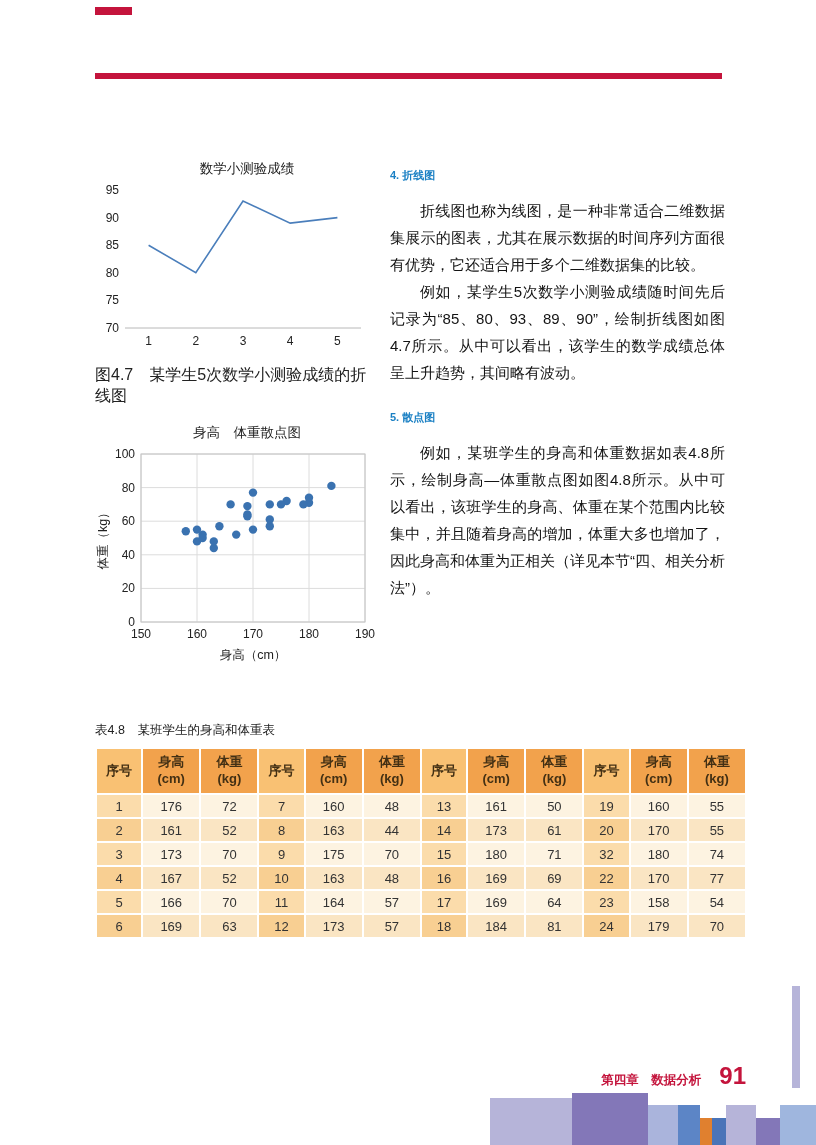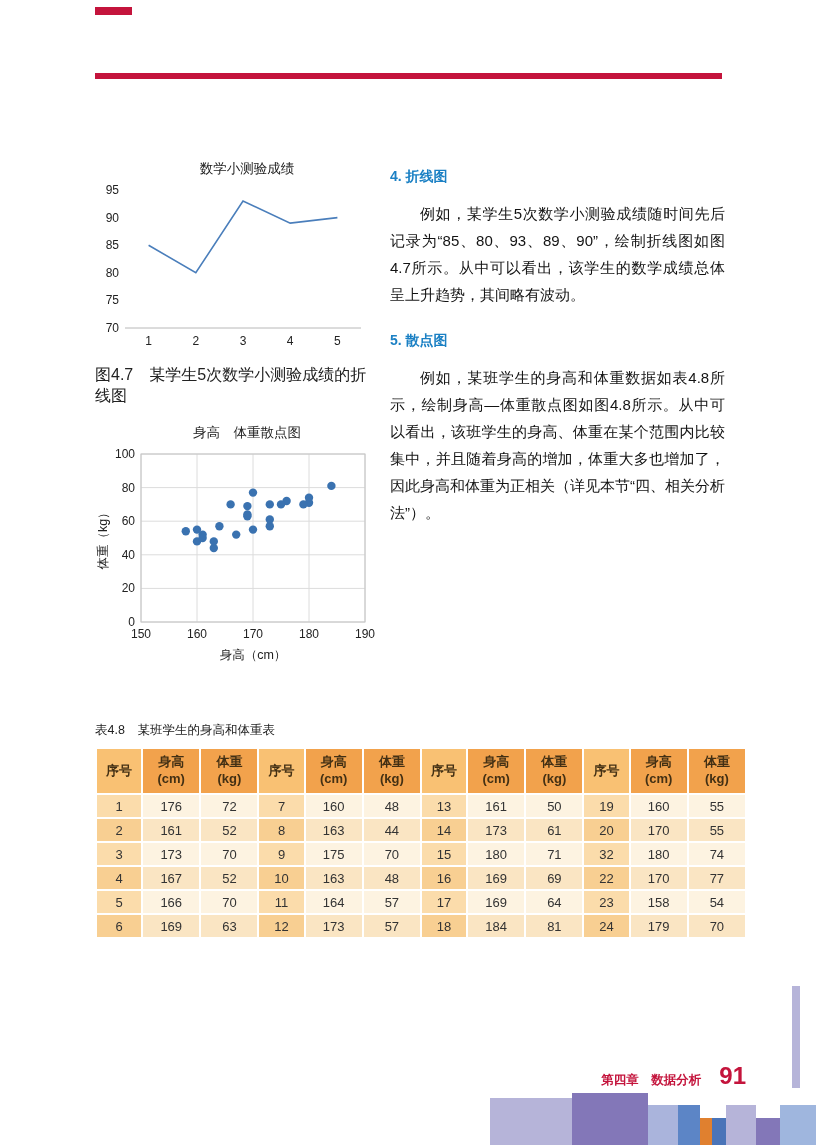--- a/index.html
+++ b/index.html
@@ -15,21 +15,21 @@
   .accent-rule { position:absolute; left:95px; top:73px; width:627px; height:6px; background:var(--accent_red); }
 
   .chart-block { position:absolute; width:280px; }
   #line-chart-block { left:95px; top:160px; }
   #scatter-chart-block { left:95px; top:424px; }
   .chart-title { font-size:13.5px; color:#222; text-align:center; padding-left:24px; margin-bottom:4px; }
   .fig-caption { font-size:16px; color:#222; margin-top:7px; }
 
   .text-col { position:absolute; left:390px; top:168px; width:335px; }
   .sec { margin-bottom:24px; }
-  .sec-heading { color:var(--heading_blue); font-weight:bold; font-size:14px; margin-bottom:14px; }
+  .sec-heading { color:var(--heading_blue); font-weight:bold; font-size:11px; margin-bottom:14px; }
   .body-para { font-size:15px; line-height:27px; text-align:justify; text-indent:2em; color:#131313; }
 
   .table-block { position:absolute; left:95px; top:722px; width:652px; }
   .table-caption { font-size:12.5px; color:#222; margin-bottom:8px; }
   table { border-collapse:collapse; width:652px; font-size:13px; color:#333; table-layout:fixed; }
   th,td { border:2px solid #fff; text-align:center; vertical-align:middle; }
   th { height:46px; font-weight:bold; color:#433014; line-height:1.3; }
   td { height:24px; }
   .h-idx { background:var(--th_idx); width:46px; }
   .h-val { background:var(--th_val); width:58px;text-align:center; }
@@ -125,20 +125,21 @@
         <circle cx="90.8" cy="85.3" r="4.2" fill="#3a72b0"></circle>
         <circle cx="208.4" cy="58.4" r="4.2" fill="#3a72b0"></circle>
         <text x="158" y="213" text-anchor="middle" font-size="12.5" fill="#222">身高（cm）</text>
         <text x="12" y="92" text-anchor="middle" font-size="12.5" fill="#222" transform="rotate(-90 12 92)">体重（kg）</text>
       </svg>
   </div>
 
   <div class="text-col">
     <section class="sec">
       <h3 class="sec-heading">4. 折线图</h3>
+      <p class="body-para">折线图也称为线图，是一种非常适合二维数据集展示的图表，尤其在展示数据的时间序列方面很有优势，它还适合用于多个二维数据集的比较。</p>
       <p class="body-para">例如，某学生5次数学小测验成绩随时间先后记录为“85、80、93、89、90”，绘制折线图如图4.7所示。从中可以看出，该学生的数学成绩总体呈上升趋势，其间略有波动。</p>
     </section>
     <section class="sec">
       <h3 class="sec-heading">5. 散点图</h3>
       <p class="body-para">例如，某班学生的身高和体重数据如表4.8所示，绘制身高—体重散点图如图4.8所示。从中可以看出，该班学生的身高、体重在某个范围内比较集中，并且随着身高的增加，体重大多也增加了，因此身高和体重为正相关（详见本节“四、相关分析法”）。</p>
     </section>
   </div>
 
   <div class="table-block">
     <div class="table-caption">表4.8　某班学生的身高和体重表</div>

